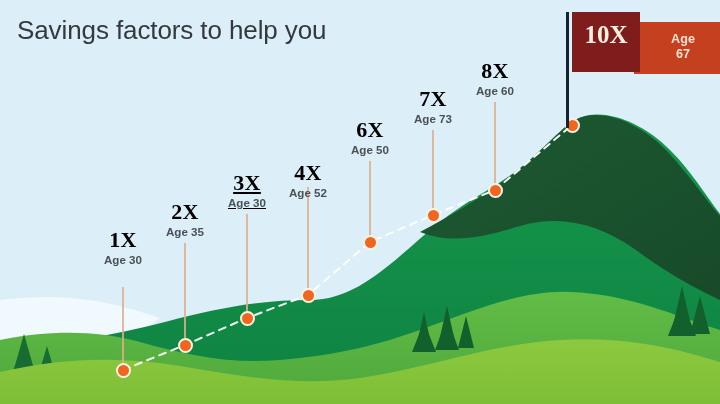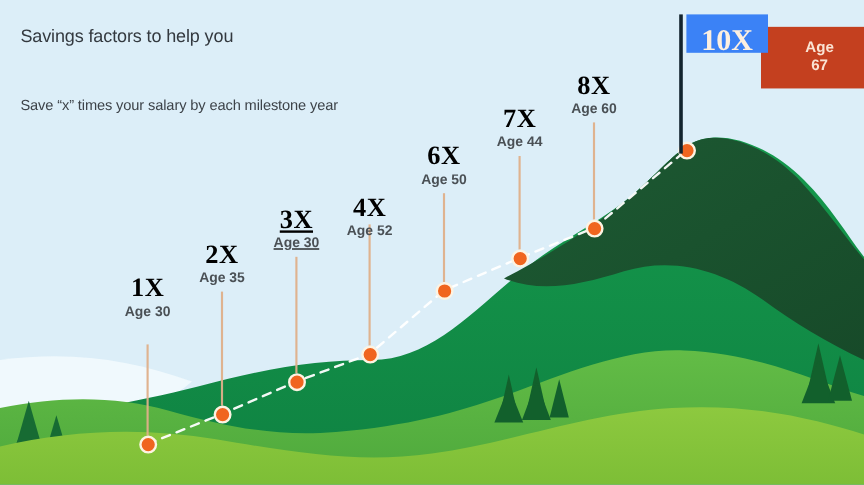--- a/index.html
+++ b/index.html
@@ -20,21 +20,21 @@
     position: absolute;
     inset: 0;
     width: 720px;
     height: 404px;
   }
   .txt-title {
     position: absolute;
     left: 17px;
     top: 18px;
     width: 400px;
-    font-size: 15px;
+    font-size: 26px;
     line-height: 25px;
     color: #33393f;
     letter-spacing: -0.1px;
   }
   .txt-title div { white-space: nowrap; }
   .txt-sub {
     position: absolute;
     left: 17px;
     top: 81px;
     font-size: 12.2px;
@@ -78,22 +78,22 @@
     line-height: 15px;
     text-align: center;
     padding-top: 10px;
     box-sizing: border-box;
   }
   .flag-main {
     position: absolute;
     left: 6px;
     top: 4px;
     width: 68px;
-    height: 32px;
-    background: #3b82f6;
+    height: 60px;
+    background: #7f1d1d;
     color: #fdf0e0;
     font-family: "Liberation Serif", serif;
     font-size: 25px;
     font-weight: 700;
     line-height: 46px;
     text-align: center;
   }
   .flag-pole {
     position: absolute;
     left: 0px;
@@ -191,21 +191,20 @@
         <line x1="433" y1="130" x2="433" y2="208"></line>
         <line x1="495" y1="102" x2="495" y2="183"></line>
       </g>
 
     <polyline id="path-line" fill="none" stroke="#ffffff" stroke-width="2" stroke-dasharray="7 6" stroke-linecap="round" opacity="0.95" points="123,370 185,345 247,318 308,295 370,242 433,215 495,190 572,125"></polyline>
   </svg>
 
   <div class="txt-title">
     <div>Savings factors to help you</div>
   </div>
-  <div class="txt-sub">Save “x” times your salary by each milestone year</div>
 
   <div id="labels">
       <div class="milestone" style="left: 123px; top: 227px;">
         <div class="ms-mult">1X</div>
         <div class="ms-age">Age 30</div>
       </div>
       <div class="milestone" style="left: 185px; top: 199px;">
         <div class="ms-mult">2X</div>
         <div class="ms-age">Age 35</div>
       </div>
@@ -216,21 +215,21 @@
       <div class="milestone" style="left: 308px; top: 143px; margin-top: 17px;">
         <div class="ms-mult">4X</div>
         <div class="ms-age">Age 52</div>
       </div>
       <div class="milestone" style="left: 370px; top: 117px;">
         <div class="ms-mult">6X</div>
         <div class="ms-age">Age 50</div>
       </div>
       <div class="milestone" style="left: 433px; top: 86px;">
         <div class="ms-mult">7X</div>
-        <div class="ms-age">Age 44</div>
+        <div class="ms-age">Age 73</div>
       </div>
       <div class="milestone" style="left: 495px; top: 58px;">
         <div class="ms-mult">8X</div>
         <div class="ms-age">Age 60</div>
       </div>
     </div>
 
   <div id="dots">
       <div class="dot" style="left: 123px; top: 370px;"></div>
       <div class="dot" style="left: 185px; top: 345px;"></div>

